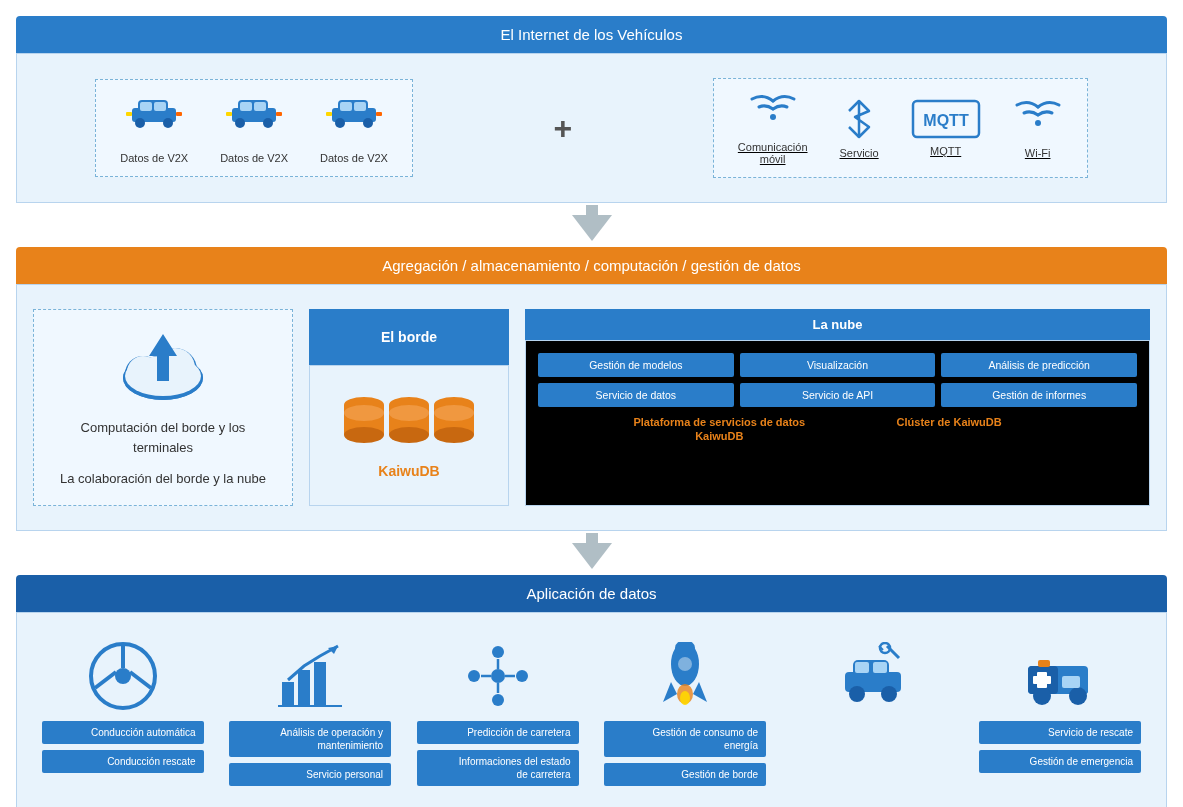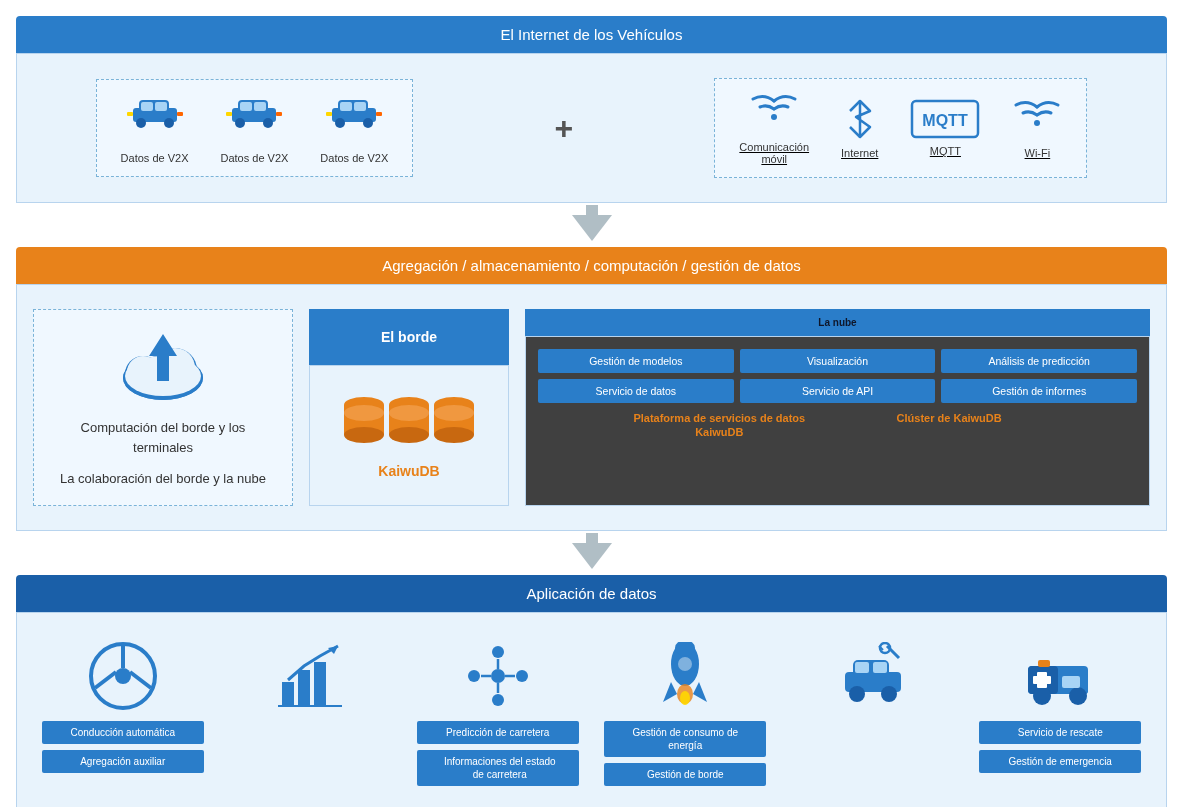--- a/index.html
+++ b/index.html
@@ -152,29 +152,29 @@
       font-weight: bold;
       font-size: 14px;
     }
     .agg-right {
       flex: 1;
       display: flex;
       flex-direction: column;
     }
     .agg-right-header {
       background: #2a7dc9;
-      color: #0f172a;
+      color: #ffffff;
       text-align: center;
       padding: 8px 16px;
       font-weight: bold;
-      font-size: 10px;
+      font-size: 13px;
     }
     .agg-right-body {
       border: 1.5px solid #b8d4ee;
-      background: #404040;
+      background: #000000;
       flex: 1;
       padding: 12px;
       display: flex;
       flex-direction: column;
       gap: 8px;
     }
     .cloud-grid {
       display: grid;
       grid-template-columns: 1fr 1fr 1fr;
       gap: 6px;
@@ -223,21 +223,21 @@
     .app-buttons {
       display: flex;
       flex-direction: column;
       gap: 6px;
       width: 100%;
       align-items: center;
     }
     .app-btn {
       background: #2a7dc9;
       color: #fff;
-      text-align: center;
+      text-align: right;
       padding: 5px 8px;
       font-size: 10px;
       border-radius: 2px;
       width: 90%;
       line-height: 1.3;
     }
 
     
     svg { display: block; }
 
@@ -325,21 +325,21 @@
           </div>
 
           <div class="iov-right-item">
             <span>
               <svg width="36" height="44" viewBox="0 0 36 44">
                 <path d="M18 4 L18 40 L28 30 L14 20 L28 14 Z" stroke="#2a7dc9" stroke-width="2.5" fill="none" stroke-linejoin="round"></path>
                 <path d="M18 40 L8 30" stroke="#2a7dc9" stroke-width="2.5" fill="none"></path>
                 <path d="M18 4 L8 14" stroke="#2a7dc9" stroke-width="2.5" fill="none"></path>
               </svg>
             </span>
-            <span class="iov-item-label">Internet</span>
+            <span class="iov-item-label">Servicio</span>
           </div>
 
           <div class="iov-right-item">
             <span>
               <svg width="70" height="40" viewBox="0 0 70 40">
                 <rect x="2" y="2" width="66" height="36" rx="4" fill="none" stroke="#2a7dc9" stroke-width="2.5"></rect>
                 <text x="35" y="27" font-size="16" font-weight="bold" fill="#2a7dc9" text-anchor="middle" font-family="Arial">MQTT</text>
               </svg>
             </span>
             <span class="iov-item-label">MQTT</span>
@@ -461,37 +461,41 @@
               <circle cx="34" cy="34" r="32" stroke="#2a7dc9" stroke-width="4" fill="none"></circle>
               <circle cx="34" cy="34" r="8" fill="#2a7dc9"></circle>
 
               <line x1="34" y1="26" x2="34" y2="4" stroke="#2a7dc9" stroke-width="4"></line>
               <line x1="27" y1="30" x2="6" y2="46" stroke="#2a7dc9" stroke-width="4"></line>
               <line x1="41" y1="30" x2="62" y2="46" stroke="#2a7dc9" stroke-width="4"></line>
             </svg>
           </div>
           <div class="app-buttons">
             <div class="app-btn">Conducción automática</div>
-            <div class="app-btn">Agregación auxiliar</div>
+            <div class="app-btn">Conducción rescate</div>
           </div>
         </div>
 
         <div class="app-item">
           <div class="app-icon-area">
             <svg width="68" height="68" viewBox="0 0 68 68">
 
               <rect x="6" y="40" width="12" height="24" fill="#2a7dc9"></rect>
               <rect x="22" y="28" width="12" height="36" fill="#2a7dc9"></rect>
               <rect x="38" y="20" width="12" height="44" fill="#2a7dc9"></rect>
 
               <polyline points="12,38 28,24 44,14 62,4" stroke="#2a7dc9" stroke-width="3" fill="none"></polyline>
 
               <polygon points="62,4 52,6 58,12" fill="#2a7dc9"></polygon>
               <line x1="2" y1="64" x2="66" y2="64" stroke="#2a7dc9" stroke-width="2"></line>
             </svg>
+          </div>
+          <div class="app-buttons">
+            <div class="app-btn" style="line-height:1.3;">Análisis de operación y<br>mantenimiento</div>
+            <div class="app-btn">Servicio personal</div>
           </div>
         </div>
 
         <div class="app-item">
           <div class="app-icon-area">
             <svg width="68" height="68" viewBox="0 0 68 68">
               <circle cx="34" cy="34" r="7" fill="#2a7dc9"></circle>
               <circle cx="10" cy="34" r="6" fill="#2a7dc9"></circle>
               <circle cx="58" cy="34" r="6" fill="#2a7dc9"></circle>
               <circle cx="34" cy="10" r="6" fill="#2a7dc9"></circle>

